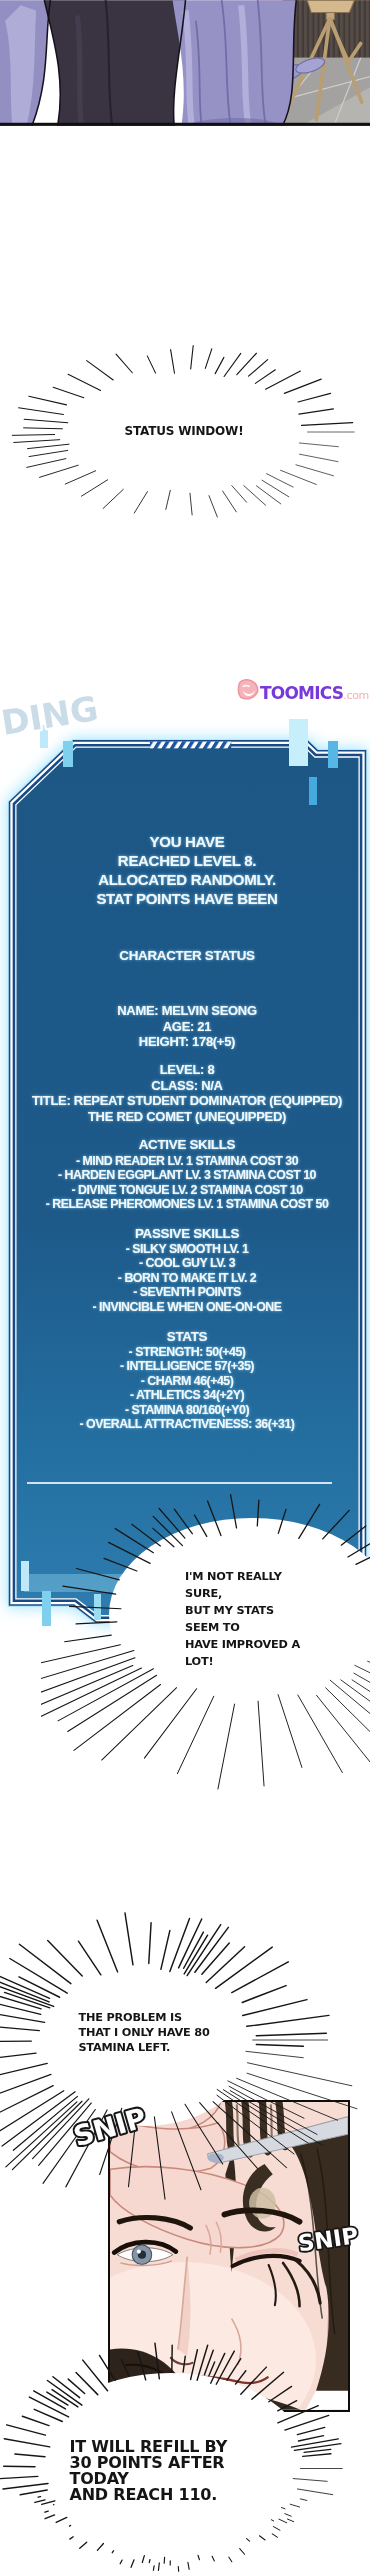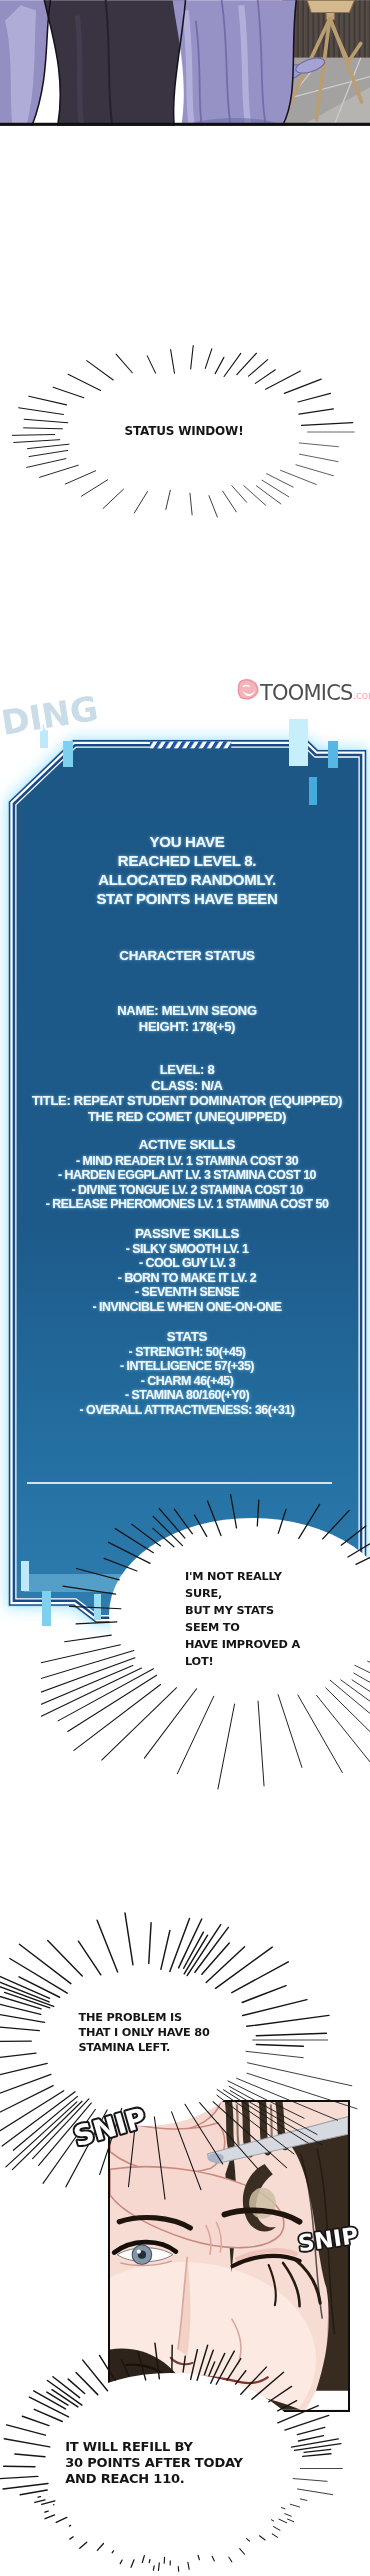--- a/index.html
+++ b/index.html
@@ -20,22 +20,22 @@
   .wtext{position:absolute;left:187px;transform:translateX(-50%);width:336px;text-align:center;z-index:7;
         color:#eef7fb;font-weight:700;letter-spacing:-0.3px;
         text-shadow:0 0 3.6px rgba(170,230,255,.65),0 0 1px rgba(255,255,255,.5);}
   .w-ann{font-size:15px;line-height:19px;}
   .w-head{font-size:13.4px;line-height:15.5px;}
   .w-id{font-size:13px;line-height:15.5px;}
   .w-list{font-size:12.4px;line-height:14.4px;letter-spacing:-0.5px;}
   
   svg.sfx{position:absolute;z-index:13;overflow:visible;}
   .watermark{position:absolute;left:236px;top:677px;display:flex;align-items:flex-end;z-index:4;opacity:.92;}
-  .wname{font-family:"DejaVu Sans",sans-serif;font-weight:400;font-size:21px;line-height:15.5px;
-         color:#404040;letter-spacing:-0.8px;text-shadow:0 0 0.5px #fff;}
+  .wname{font-family:"DejaVu Sans",sans-serif;font-weight:700;font-size:17px;line-height:15.5px;
+         color:#6d28d9;letter-spacing:-0.8px;text-shadow:0 0 0.5px #fff;}
   .wsuffix{font-family:"DejaVu Sans",sans-serif;font-weight:400;font-size:11px;line-height:10.3px;
          color:#f3a7af;letter-spacing:-0.3px;}
   .facepanel{position:absolute;left:108px;top:2100px;width:242px;height:312px;box-sizing:border-box;
          border:2.1px solid #0f0d0c;background:#f7dcd4;z-index:10;overflow:hidden;}
   svg.paneltop{position:absolute;left:0;top:0;z-index:1;}
 </style>
 </head>
 <body>
 
 <div class="page">
@@ -202,48 +202,50 @@
 
   <div class="wtext w-ann" style="top:832px">
     <div>YOU HAVE</div>
     <div>REACHED LEVEL 8.</div>
     <div>ALLOCATED RANDOMLY.</div>
     <div>STAT POINTS HAVE BEEN</div>
   </div>
   <div class="wtext w-head" style="top:948px">CHARACTER STATUS</div>
   <div class="wtext w-id" style="top:1003px">
     <div>NAME: MELVIN SEONG</div>
+    <div>AGE: 21</div>
     <div>HEIGHT: 178(+5)</div>
   </div>
   <div class="wtext w-id" style="top:1062px">
     <div>LEVEL: 8</div>
     <div>CLASS: N/A</div>
     <div>TITLE: REPEAT STUDENT DOMINATOR (EQUIPPED)</div>
     <div>THE RED COMET (UNEQUIPPED)</div>
   </div>
   <div class="wtext w-head" style="top:1137px">ACTIVE SKILLS</div>
   <div class="wtext w-list" style="top:1154px">
     <div>- MIND READER LV. 1 STAMINA COST 30</div>
     <div>- HARDEN EGGPLANT LV. 3 STAMINA COST 10</div>
     <div>- DIVINE TONGUE LV. 2 STAMINA COST 10</div>
     <div>- RELEASE PHEROMONES LV. 1 STAMINA COST 50</div>
   </div>
   <div class="wtext w-head" style="top:1226px">PASSIVE SKILLS</div>
   <div class="wtext w-list" style="top:1242px">
     <div>- SILKY SMOOTH LV. 1</div>
     <div>- COOL GUY LV. 3</div>
     <div>- BORN TO MAKE IT LV. 2</div>
-    <div>- SEVENTH SENSE</div>
+    <div>- SEVENTH POINTS</div>
     <div>- INVINCIBLE WHEN ONE-ON-ONE</div>
   </div>
   <div class="wtext w-head" style="top:1329px">STATS</div>
   <div class="wtext w-list" style="top:1345px">
     <div>- STRENGTH: 50(+45)</div>
     <div>- INTELLIGENCE 57(+35)</div>
     <div>- CHARM 46(+45)</div>
+    <div>- ATHLETICS 34(+2Y)</div>
     <div>- STAMINA 80/160(+Y0)</div>
     <div>- OVERALL ATTRACTIVENESS: 36(+31)</div>
   </div>
 
   <div class="bubble" style="left:41px;top:1383px;width:422px;height:464px;z-index:8">
     <div class="bshape" style="left:68px;top:135px;width:286px;height:193px"></div>
     <svg class="blines" viewBox="0 0 820 900" width="422" height="464">
         <line x1="678.0" y1="450.0" x2="781.7" y2="450.0" stroke="#161616" stroke-width="1.40" stroke-linecap="round"></line>
         <line x1="661.2" y1="475.7" x2="744.7" y2="484.3" stroke="#161616" stroke-width="1.43" stroke-linecap="round"></line>
         <line x1="664.8" y1="502.1" x2="904.2" y2="551.0" stroke="#161616" stroke-width="1.47" stroke-linecap="round"></line>
@@ -537,20 +539,20 @@
         <line x1="688.2" y1="391.5" x2="766.7" y2="358.2" stroke="#161616" stroke-width="2.64" stroke-linecap="round"></line>
         <line x1="701.8" y1="405.6" x2="786.9" y2="377.0" stroke="#161616" stroke-width="2.62" stroke-linecap="round"></line>
         <line x1="726.0" y1="414.4" x2="779.2" y2="400.2" stroke="#161616" stroke-width="2.59" stroke-linecap="round"></line>
         <line x1="728.2" y1="426.7" x2="776.8" y2="416.3" stroke="#161616" stroke-width="2.57" stroke-linecap="round"></line>
         <line x1="714.6" y1="438.7" x2="805.5" y2="422.7" stroke="#161616" stroke-width="2.55" stroke-linecap="round"></line>
         <line x1="720.3" y1="444.9" x2="810.6" y2="431.7" stroke="#161616" stroke-width="2.52" stroke-linecap="round"></line>
         <line x1="739.1" y1="448.9" x2="790.8" y2="442.7" stroke="#161616" stroke-width="2.50" stroke-linecap="round"></line>
         <line x1="736.4" y1="456.4" x2="791.3" y2="451.4" stroke="#161616" stroke-width="2.47" stroke-linecap="round"></line>
       </svg>
   </div>
-  <div class="btxt" style="left:154px;top:2439px;font-size:13px;line-height:16px">
+  <div class="btxt" style="left:170px;top:2439px;font-size:16px;line-height:16px">
     <div>IT WILL REFILL BY</div>
     <div>30 POINTS AFTER TODAY</div>
     <div>AND REACH 110.</div>
   </div>
 
 </div>
 
 
 </body></html>

